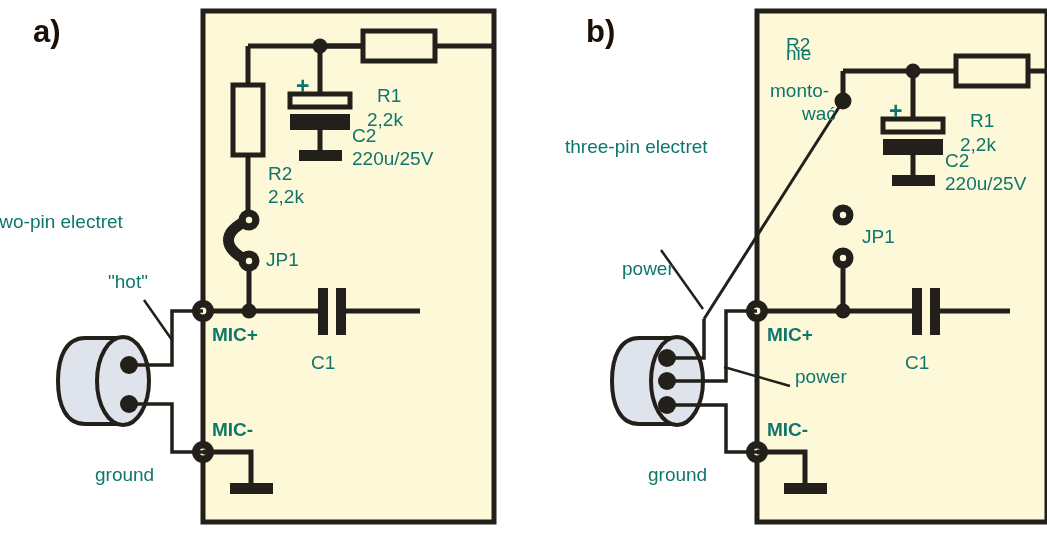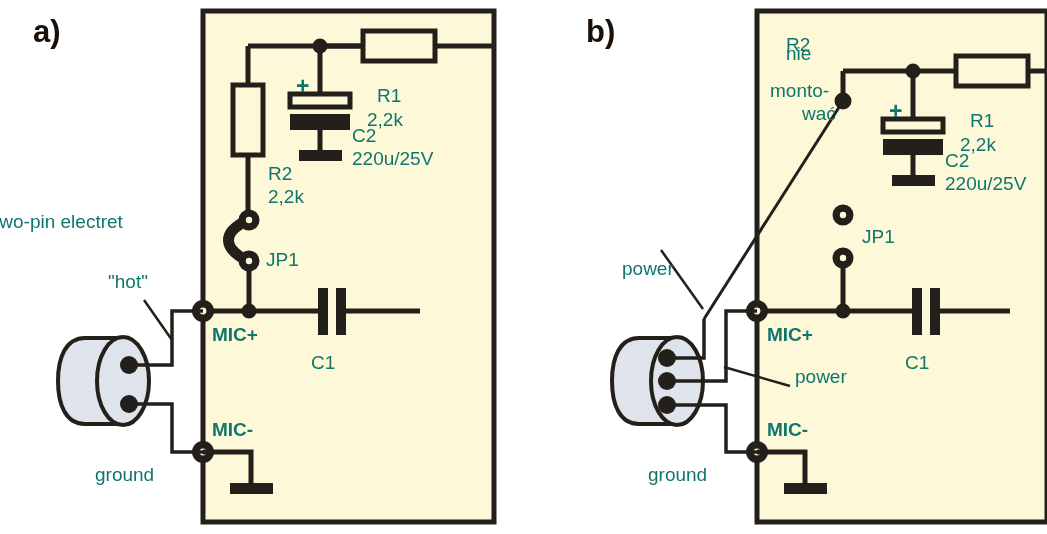--- a/index.html
+++ b/index.html
@@ -176,20 +176,21 @@
     <path d="M 667 405 L 726 405 L 726 452 L 757 452" fill="none" stroke="#231f1a" stroke-width="3.5"></path>
 
     <path d="M 843 101 L 704 319" fill="none" stroke="#231f1a" stroke-width="3"></path>
 
     <path d="M 661 250 L 703 309" fill="none" stroke="#231f1a" stroke-width="2.5"></path>
 
     <path d="M 724 367 L 790 386" fill="none" stroke="#231f1a" stroke-width="2.5"></path>
   </svg>
 
   <div class="fig-letter" style="left:586px; top:14px;">b)</div>
+  <div class="lbl" style="left:565px; top:136px;">three-pin electret</div>
   <div class="lbl" style="left:622px; top:222px;margin-top:36px;">power</div>
   <div class="lbl" style="left:795px; top:366px;">power</div>
   <div class="lbl" style="left:648px; top:464px;">ground</div>
 
   <div class="lbl" style="left:786px; top:34px;">R2</div>
   <div class="lbl" style="left:786px; top:43px;">nie</div>
   <div class="lbl" style="left:770px; top:80px;">monto-</div>
   <div class="lbl" style="left:784px; top:103px;margin-left:18px;">wać</div>
 
   <div class="lbl" style="left:970px; top:110px;">R1</div>

